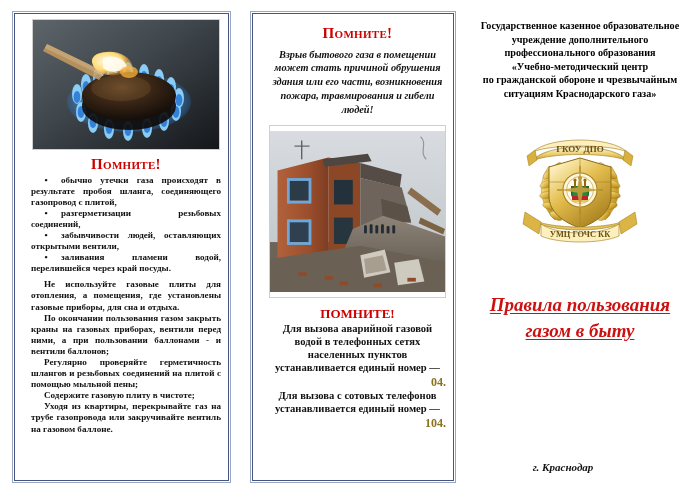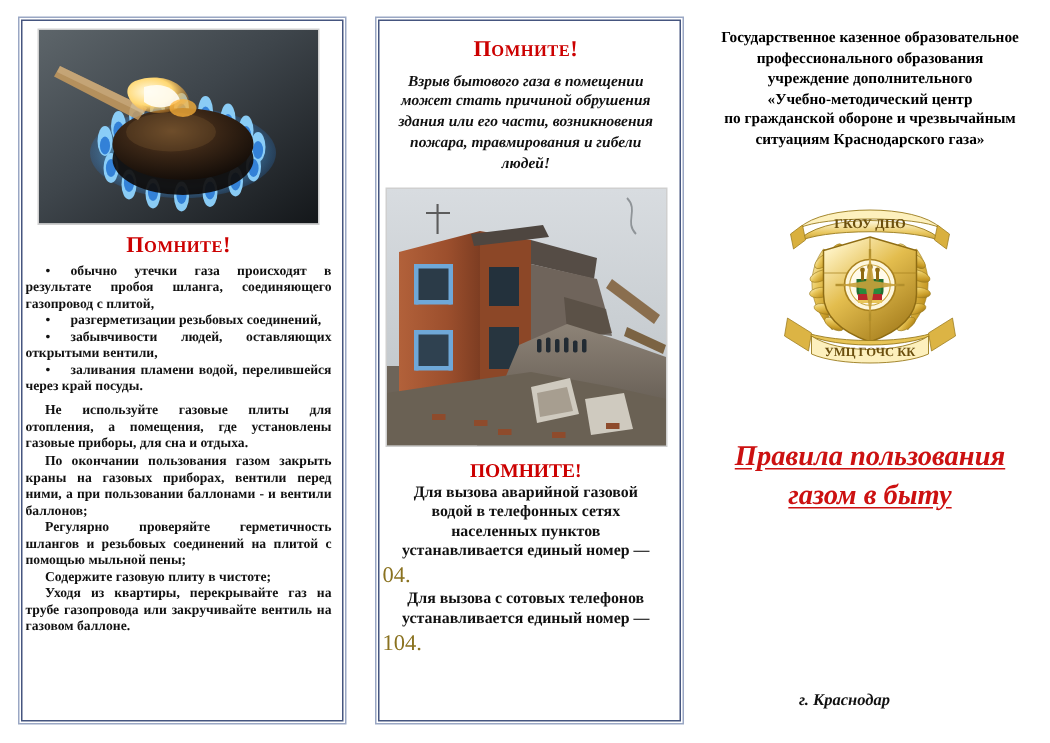--- a/index.html
+++ b/index.html
@@ -41,21 +41,21 @@
     padding: 10px 8px 10px 8px;
   }
   .framed {
     box-sizing: border-box;
     width: 100%;
     height: 100%;
     border: 1px solid #45557f;
     outline: 1px solid #9aa7c4;
     outline-offset: 1px;
     background: #ffffff;
-    padding: 5px 7px 5px 2px;
+    padding: 5px 7px 5px 16px;
     display: flex;
     flex-direction: column;
     overflow: hidden;
   }
 
   
   .photo-wrap {
     width: 100%;
     display: flex;
     justify-content: center;
@@ -121,23 +121,23 @@
   }
   .call-text {
     font-size: 10.6px;
     font-weight: bold;
     text-align: center;
     line-height: 1.22;
     margin: 0;
   }
   .phone-number {
     color: #8a7220;
-    font-weight: normal;
-    font-size: 15px;
-    text-align: left;
+    font-weight: bold;
+    font-size: 12px;
+    text-align: right;
     line-height: 1.25;
     margin: 0;
   }
 
   
   .org-title {
     text-align: center;
     font-weight: bold;
     font-size: 10.2px;
     line-height: 1.33;
@@ -380,22 +380,22 @@
       <p class="phone-number">104.</p>
 
     </div>
   </div>
 
   <div class="panel panel-3">
     <div class="col3-inner">
 
       <div class="org-title">
         <div>Государственное казенное образовательное</div>
+        <div>учреждение дополнительного</div>
         <div>профессионального образования</div>
-        <div>учреждение дополнительного</div>
         <div>«Учебно-методический центр</div>
         <div>по гражданской обороне и чрезвычайным</div>
         <div>ситуациям Краснодарского газа»</div>
       </div>
 
       <div class="emblem-wrap">
         <svg width="122" height="122" viewBox="0 0 122 122">
           <defs>
             <linearGradient id="goldG" x1="0" y1="0" x2="1" y2="1">
               <stop offset="0%" stop-color="#fdf3c4"></stop>

